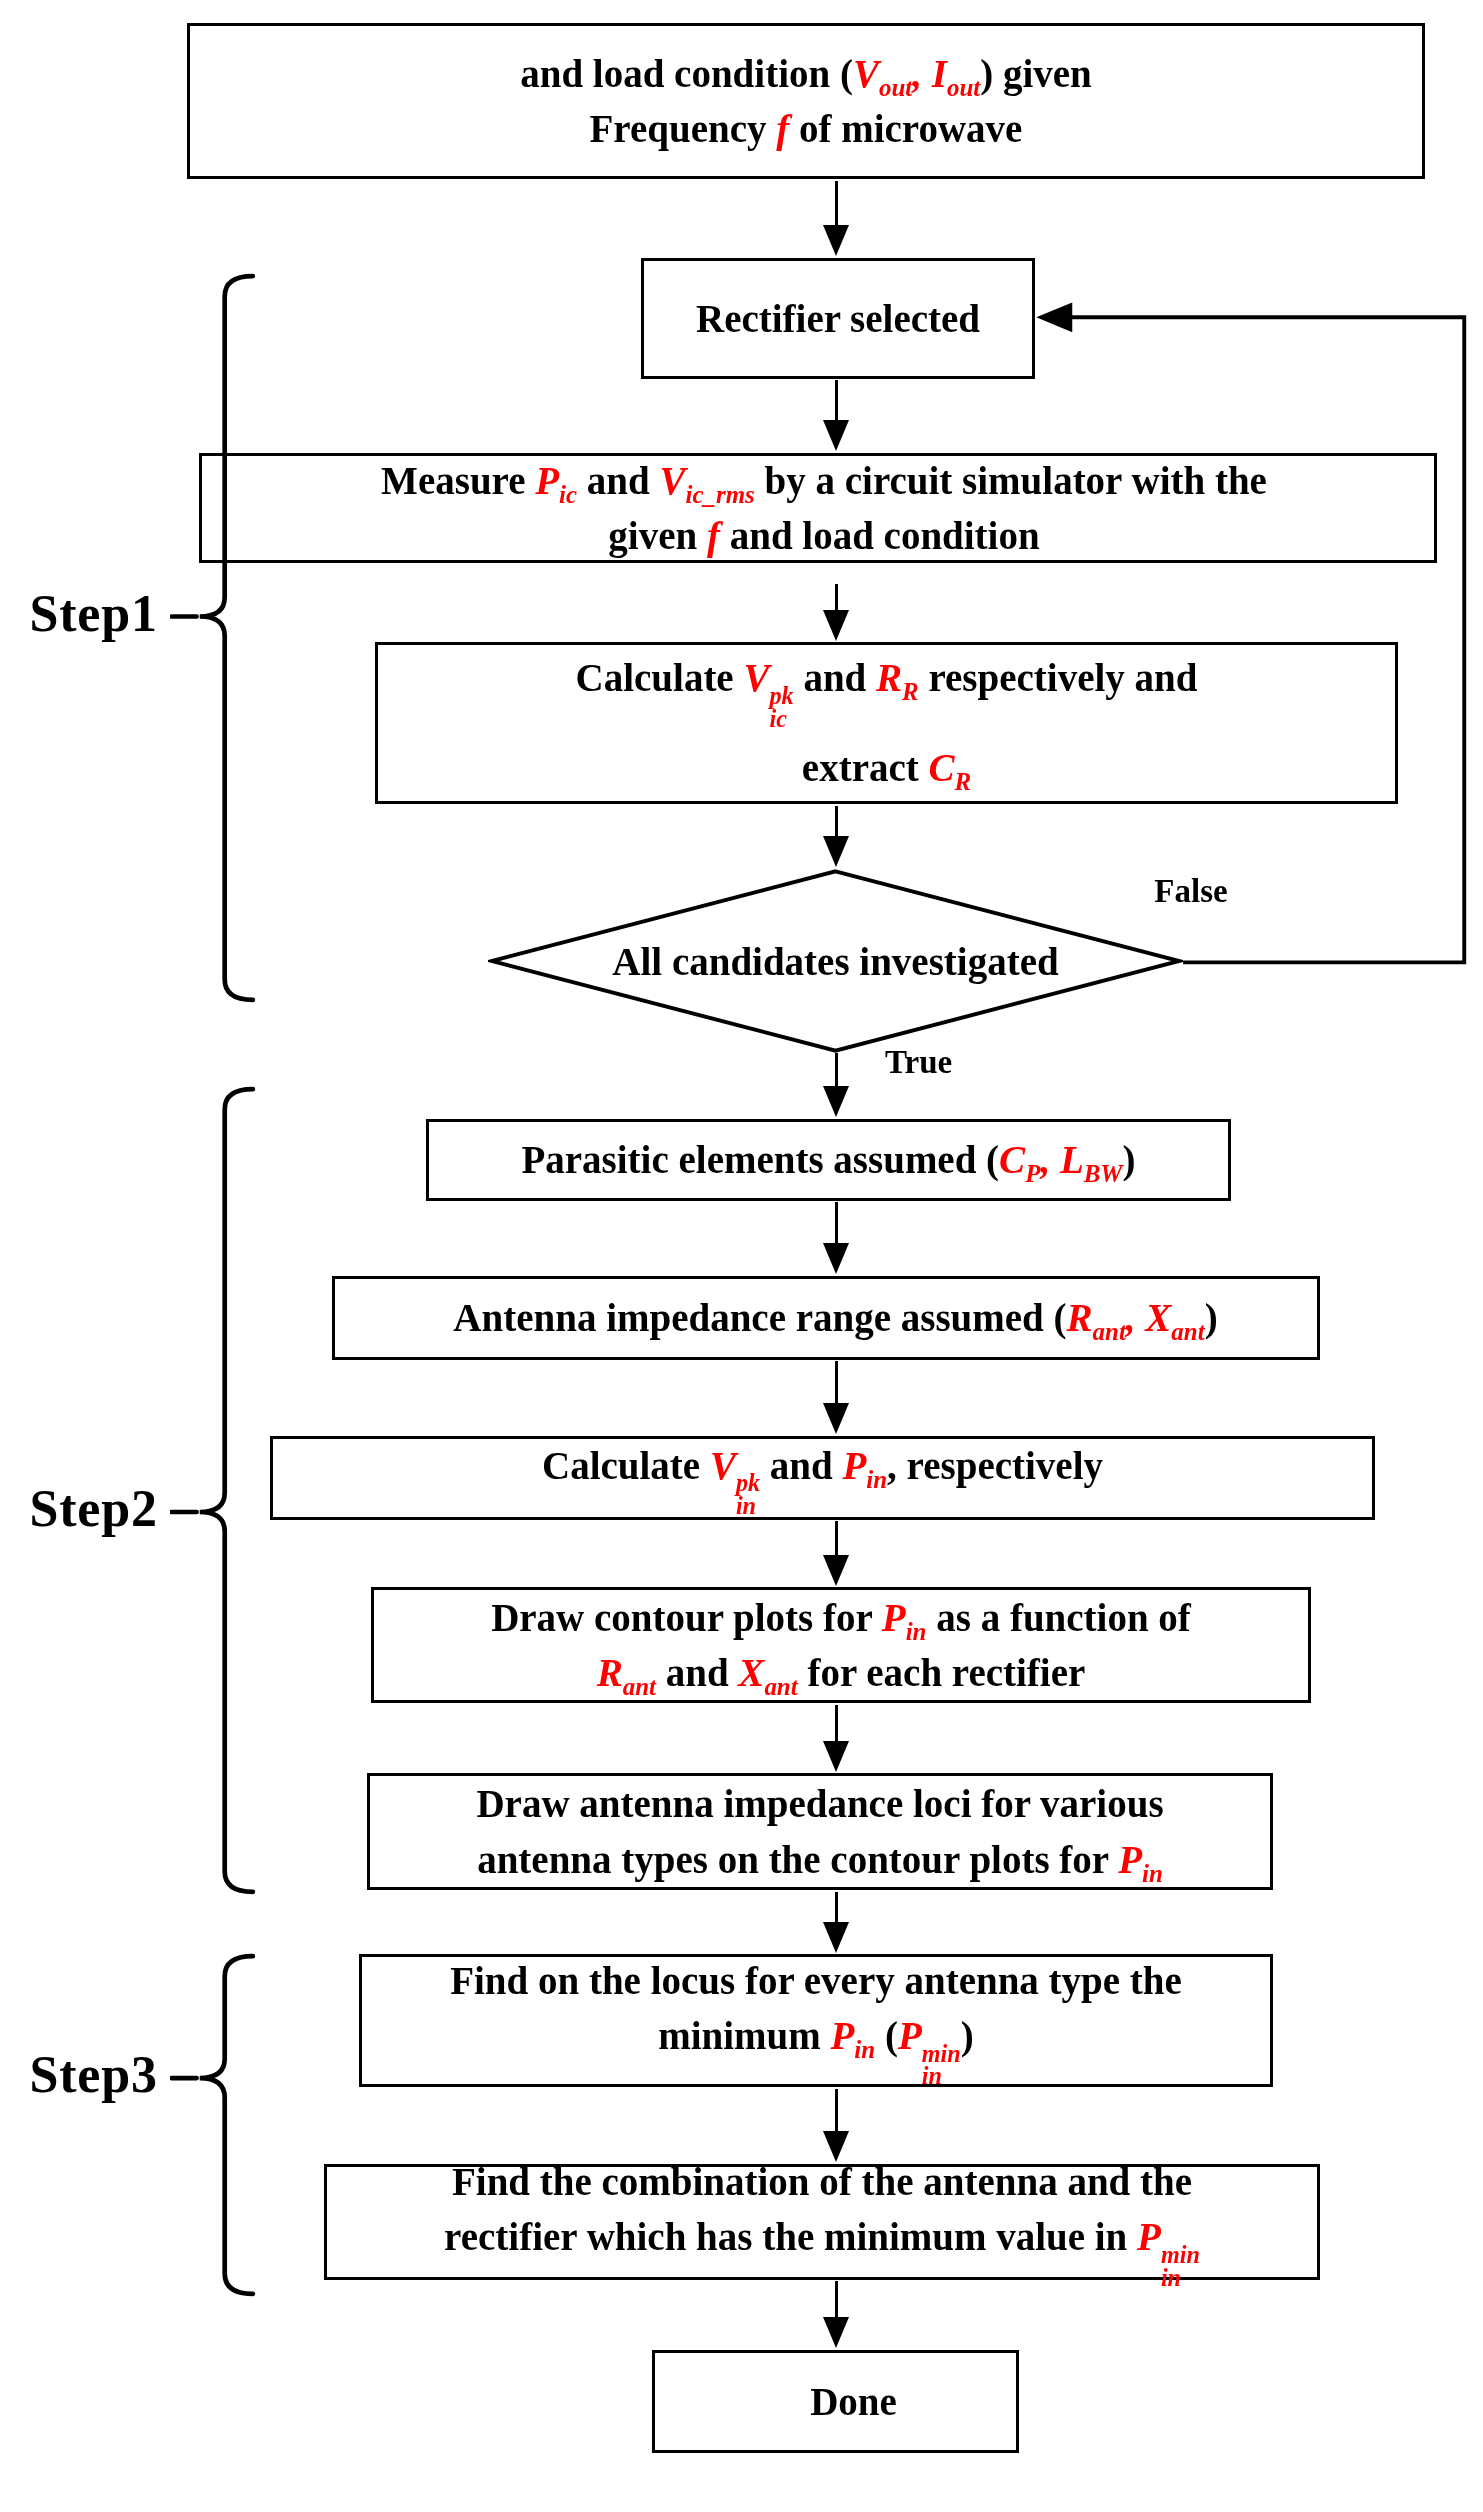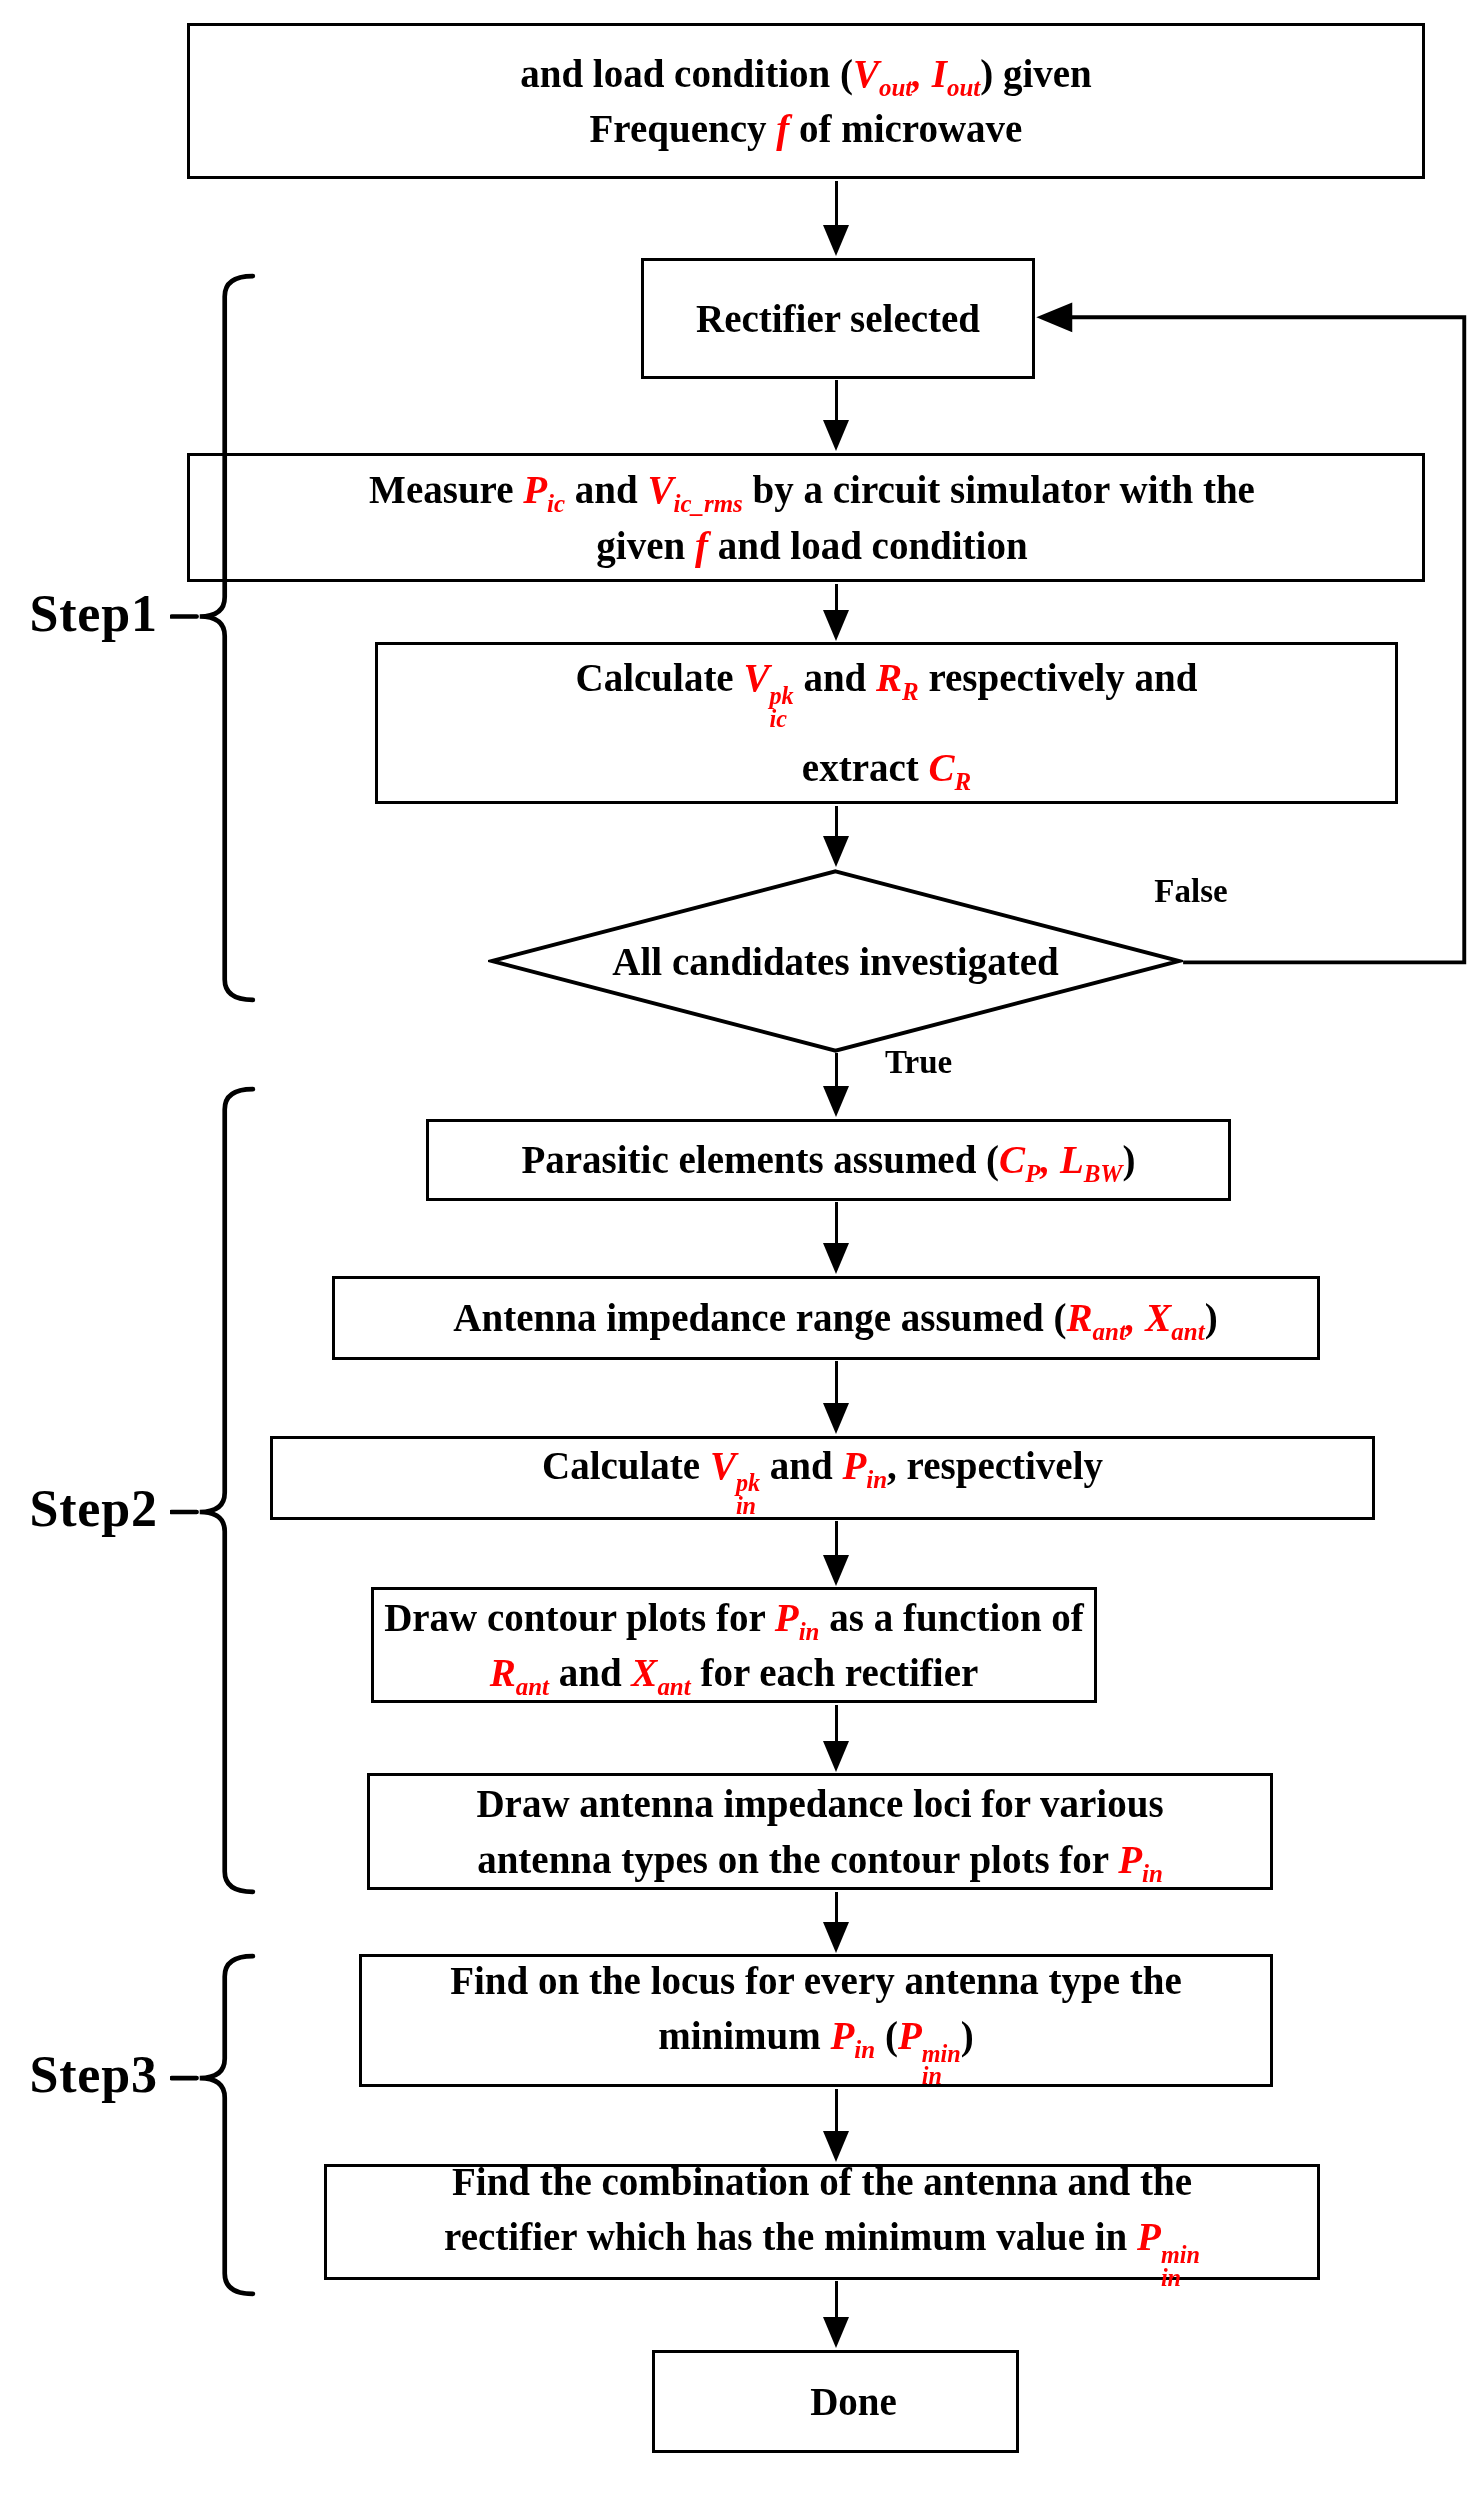--- a/index.html
+++ b/index.html
@@ -65,21 +65,21 @@
 
   <div class="fbox" style="left:187px;top:23.4px;width:1238px;height:156px;">
     <div class="ln">and load condition (<span class="v">V<sub>out</sub></span><span class="v">, </span><span class="v">I<sub>out</sub></span>) given</div>
     <div class="ln">Frequency <span class="v">f</span> of microwave</div>
   </div>
 
   <div class="fbox" style="left:641px;top:258px;width:394px;height:121px;">
     <div class="ln">Rectifier selected</div>
   </div>
 
-  <div class="fbox" style="left:187px;top:453px;width:1238px;height:129px;padding-left:12px;">
+  <div class="fbox" style="left:199px;top:453px;width:1238px;height:110px;padding-left:12px;">
     <div class="ln">Measure <span class="v">P<sub>ic</sub></span> and <span class="v">V<sub>ic_rms</sub></span> by a circuit simulator with the</div>
     <div class="ln">given <span class="v">f</span> and load condition</div>
   </div>
 
   <div class="fbox tall" style="left:375px;top:642px;width:1023px;height:162px;">
     <div class="ln">Calculate <span class="v">V<span class="stk">
             <span class="sp">pk</span>
             <span class="sb">ic</span>
           </span></span> and <span class="v">R<sub>R</sub></span> respectively and</div>
     <div class="ln">extract <span class="v">C<sub>R</sub></span></div>
@@ -103,21 +103,21 @@
     <div class="ln">Antenna impedance range assumed (<span class="v">R<sub>ant</sub></span><span class="v">, </span><span class="v">X<sub>ant</sub></span>)</div>
   </div>
 
   <div class="fbox" style="left:270px;top:1436px;width:1105px;height:84px;">
     <div class="ln">Calculate <span class="v">V<span class="stk">
             <span class="sp">pk</span>
             <span class="sb">in</span>
           </span></span> and <span class="v">P<sub>in</sub></span>, respectively</div>
   </div>
 
-  <div class="fbox" style="left:371px;top:1587px;width:726px;height:116px;">
+  <div class="fbox" style="left:371px;top:1587px;width:940px;height:116px;">
     <div class="ln">Draw contour plots for <span class="v">P<sub>in</sub></span> as a function of</div>
     <div class="ln"><span class="v">R<sub>ant</sub></span> and <span class="v">X<sub>ant</sub></span> for each rectifier</div>
   </div>
 
   <div class="fbox" style="left:367px;top:1773px;width:906px;height:117px;">
     <div class="ln">Draw antenna impedance loci for various</div>
     <div class="ln">antenna types on the contour plots for <span class="v">P<sub>in</sub></span></div>
   </div>
 
   <div class="fbox" style="left:359px;top:1954px;width:914px;height:133px;">

